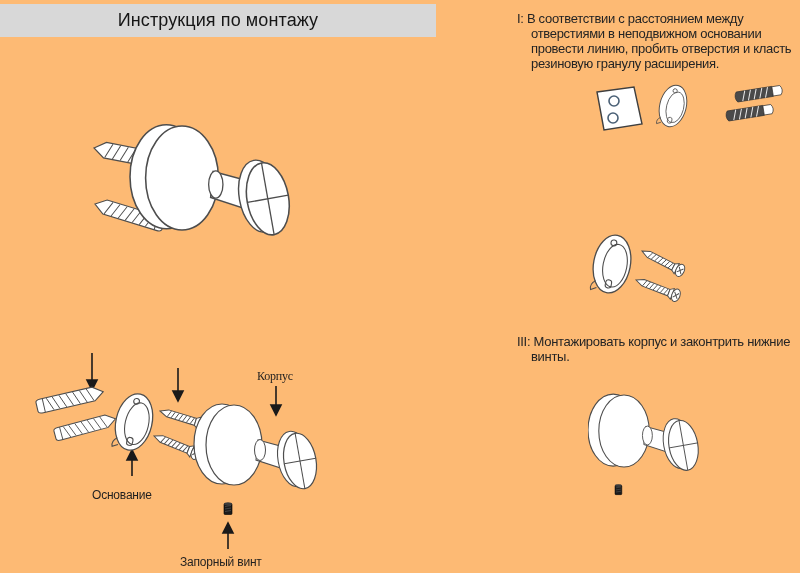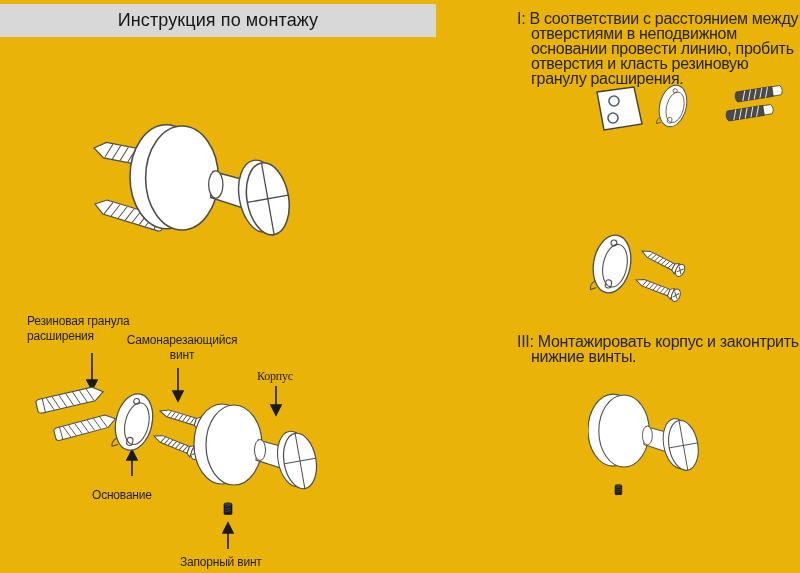--- a/index.html
+++ b/index.html
@@ -2,37 +2,37 @@
 <html><head>
 <meta charset="utf-8">
 <style>
   * { margin:0; padding:0; box-sizing:border-box; }
   html,body { background:#fff; }
   body {
     width:800px; height:573px; overflow:hidden;
     font-family:"Liberation Sans", sans-serif;
     color:#262626;
   }
-  .page { position:relative; width:800px; height:573px; background:#eab308; }
+  .page { position:relative; width:800px; height:573px; background:#fdba74; }
   .abs { position:absolute; }
 
   .title-band {
     left:0; top:4px; width:436px; height:33px;
     background:#d8d8d8;
     display:flex; align-items:center; justify-content:center;
   }
   .title-text { font-size:18px; color:#161616; letter-spacing:.1px; }
 
   .subtitle {
     left:0; top:48px; width:372px; text-align:center;
     font-size:15px; color:#161616;
   }
 
   .step {
-    width:282px; font-size:16px; line-height:15px; color:#242424;
+    width:282px; font-size:13px; line-height:15px; color:#242424;
     letter-spacing:-0.3px;
     padding-left:14px; text-indent:-14px;
   }
   #step1 { left:517px; top:11px; }
   #step2 { left:517px; top:168px; }
   #step3 { left:517px; top:334px; width:290px; }
 
   .part-label {
     font-size:12px; line-height:15px; color:#1f1f1f; letter-spacing:-0.2px;
   }
@@ -135,22 +135,20 @@
     </g>
     <use href="#plugR" transform="translate(12,62) rotate(-13)"></use>
     <use href="#plugR" transform="translate(30,90) rotate(-15) scale(0.92)"></use>
     <use href="#ring" transform="translate(109,77) rotate(13) scale(1.06)"></use>
     <use href="#screw" transform="translate(135,66) rotate(17)"></use>
     <use href="#screw" transform="translate(129,91) rotate(22)"></use>
     <use href="#hook" transform="translate(209,100)"></use>
     <use href="#grub" transform="translate(199,157)"></use>
   </svg>
 
-  <div class="abs part-label" id="lbl-plug">Резиновая гранула расширения</div>
-  <div class="abs part-label" id="lbl-screw">Самонарезающийся винт</div>
   <div class="abs part-label" id="lbl-body">Корпус</div>
   <div class="abs part-label" id="lbl-base">Основание</div>
   <div class="abs part-label" id="lbl-lock">Запорный винт</div>
 
   <p class="abs step" id="step1">I: В соответствии с расстоянием между отверстиями в неподвижном основании провести линию, пробить отверстия и класть резиновую гранулу расширения.</p>
   <p class="abs step" id="step3">III: Монтажировать корпус и законтрить нижние винты.</p>
 
   <svg id="step1-drawing" class="abs" width="205" height="70" viewBox="0 0 205 70">
     <g>
       <polygon points="12,12 49,7 57,44 19,50" fill="#fff" stroke="#3f3f3f" stroke-width="1.4"></polygon>

